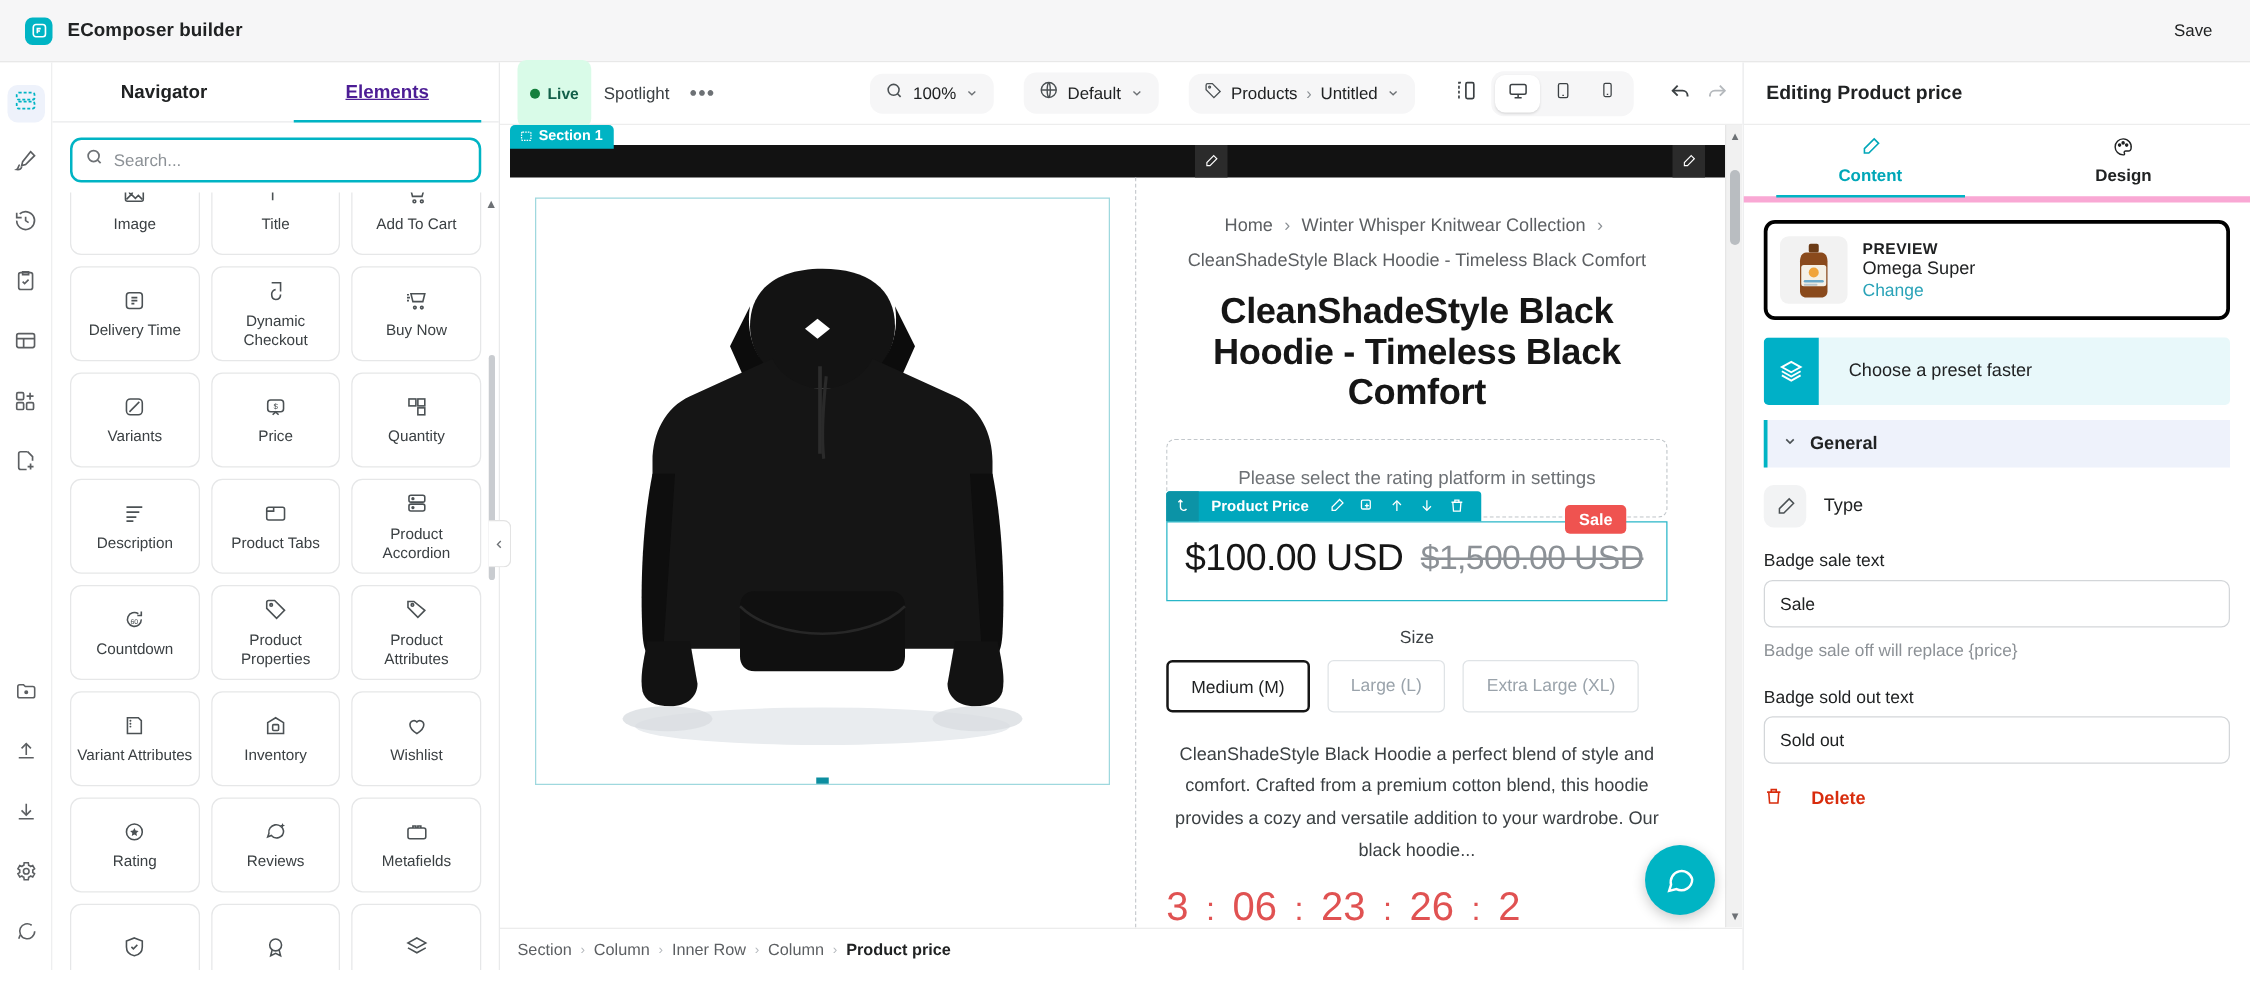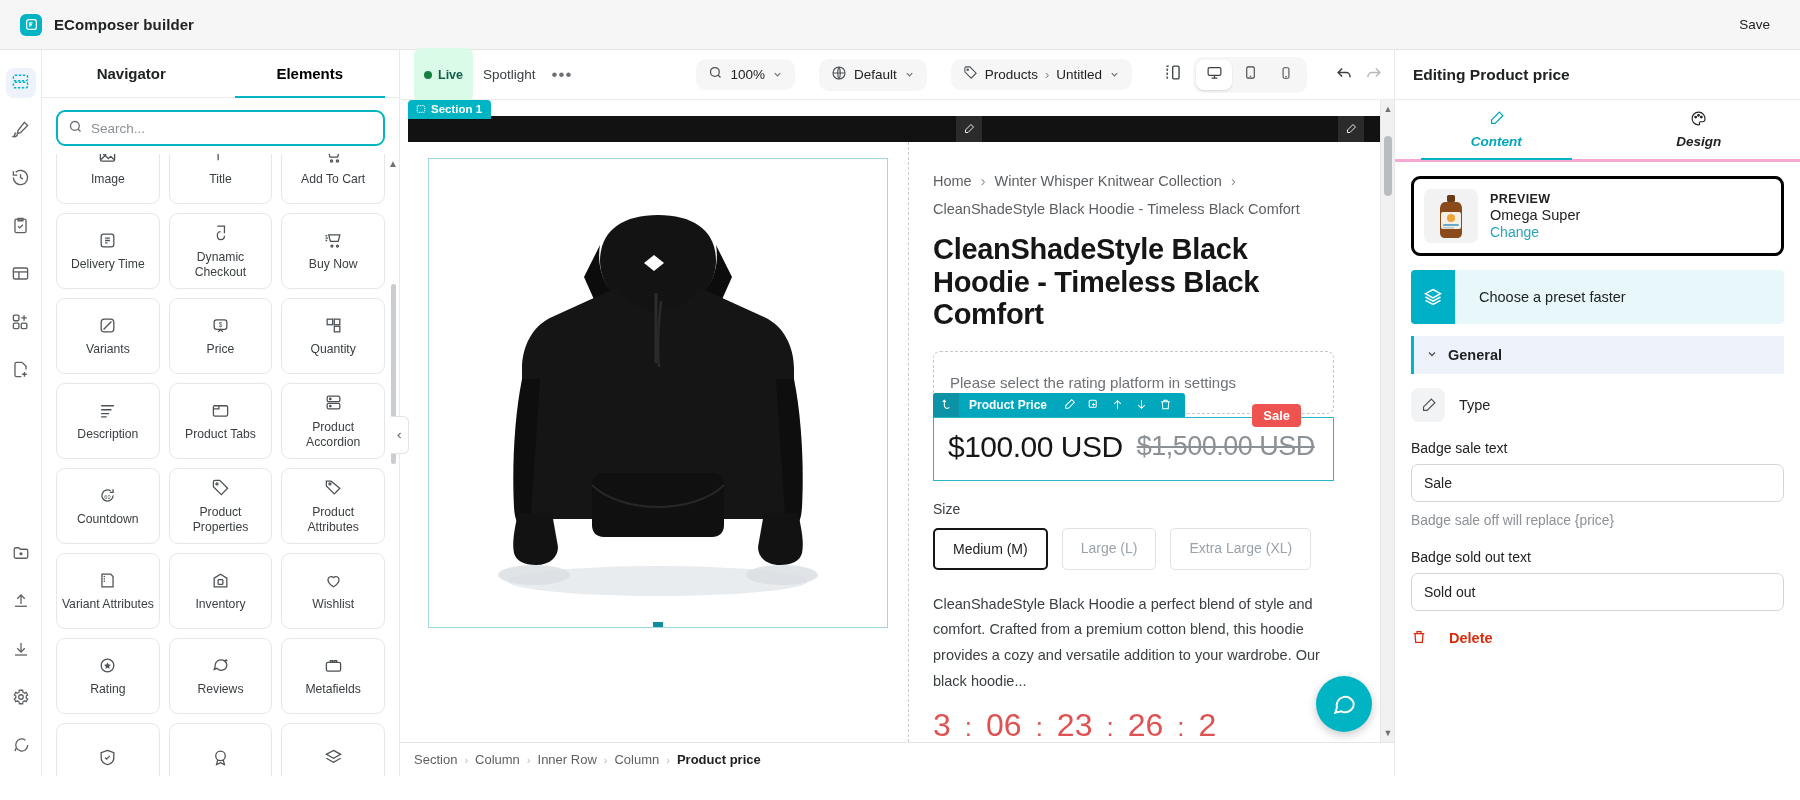--- a/index.html
+++ b/index.html
@@ -55,21 +55,21 @@
     width: 358px; flex: 0 0 358px; background: #ffffff;
     border-right: 1px solid #e9eaeb; display: flex; flex-direction: column;
     position: relative;
   }
   .panel-tabs { display: flex; height: 48px; flex: 0 0 48px; border-bottom: 1px solid #e9eaeb; }
   .panel-tab {
     flex: 1; display: flex; align-items: center; justify-content: center;
     font-size: 15px; font-weight: bold; color: #202223; cursor: pointer;
     position: relative;
   }
-  .panel-tab.active { color: #000000; }
+  .panel-tab.active { color: #4c1d95; text-decoration: underline; }
   .panel-tab.active::after {
     content: ""; position: absolute; left: 14px; right: 14px; bottom: -1px;
     height: 2.5px; background: #00b4c4;
   }
   .search-wrap { padding: 12px 14px 8px 14px; }
   .search-box {
     display: flex; align-items: center; gap: 8px; height: 36px;
     border: 2px solid #00b4c4; border-radius: 9px; padding: 0 10px;
     background: #fff;
   }
@@ -157,21 +157,21 @@
   }
   .black-band {
     position: absolute; left: 8px; right: 0; top: 16px; height: 26px;
     background: #121212;
   }
   .pencil-chip {
     position: absolute; width: 26px; height: 26px; background: #2b2b2b;
     display: flex; align-items: center; justify-content: center; color: #fff;
     z-index: 8;
   }
-  .product-area { position: absolute; left: 8px; right: 16px; top: 42px; bottom: 0; display: flex; }
+  .product-area { position: absolute; left: 8px; right: 16px; top: 42px; bottom: 0; display: flex; text-align: center; }
   .gallery-col { width: 500px; flex: 0 0 500px; position: relative; padding: 18px 18px 0 18px; }
   .gallery-box {
     position: absolute; left: 20px; top: 16px; right: 20px; height: 470px;
     border: 1px solid #9fd8de; background: #fff; overflow: hidden;
   }
   .hoodie { position: absolute; left: 50%; top: 50%; transform: translate(-50%,-50%); }
   .gallery-handle {
     position: absolute; left: 50%; bottom: -5px; width: 10px; height: 10px;
     background: #0c8ea0; transform: translateX(-50%);
   }
@@ -259,21 +259,21 @@
   
   .panel-right {
     width: 406px; flex: 0 0 406px; background: #fff;
     border-left: 1px solid #e9eaeb; display: flex; flex-direction: column;
   }
   .pr-header {
     height: 50px; flex: 0 0 50px; display: flex; align-items: center;
     padding: 0 18px; font-size: 15.5px; font-weight: bold; color: #202223;
     border-bottom: 1px solid #ededed;
   }
-  .pr-tabs { display: flex; height: 62px; flex: 0 0 62px; border-bottom: 3px solid #f9a8d4; font-style: italic; }
+  .pr-tabs { display: flex; height: 62px; flex: 0 0 62px; border-bottom: 5px solid #f9a8d4; }
   .pr-tab {
     flex: 1; display: flex; flex-direction: column; align-items: center;
     justify-content: center; gap: 4px; cursor: pointer; position: relative;
     color: #202223; font-size: 13.5px; font-weight: bold;
   }
   .pr-tab.active { color: #00a7b8; }
   .pr-tab.active::after {
     content: ""; position: absolute; left: 26px; right: 26px; bottom: -1px;
     height: 2.5px; background: #00b4c4;
   }

